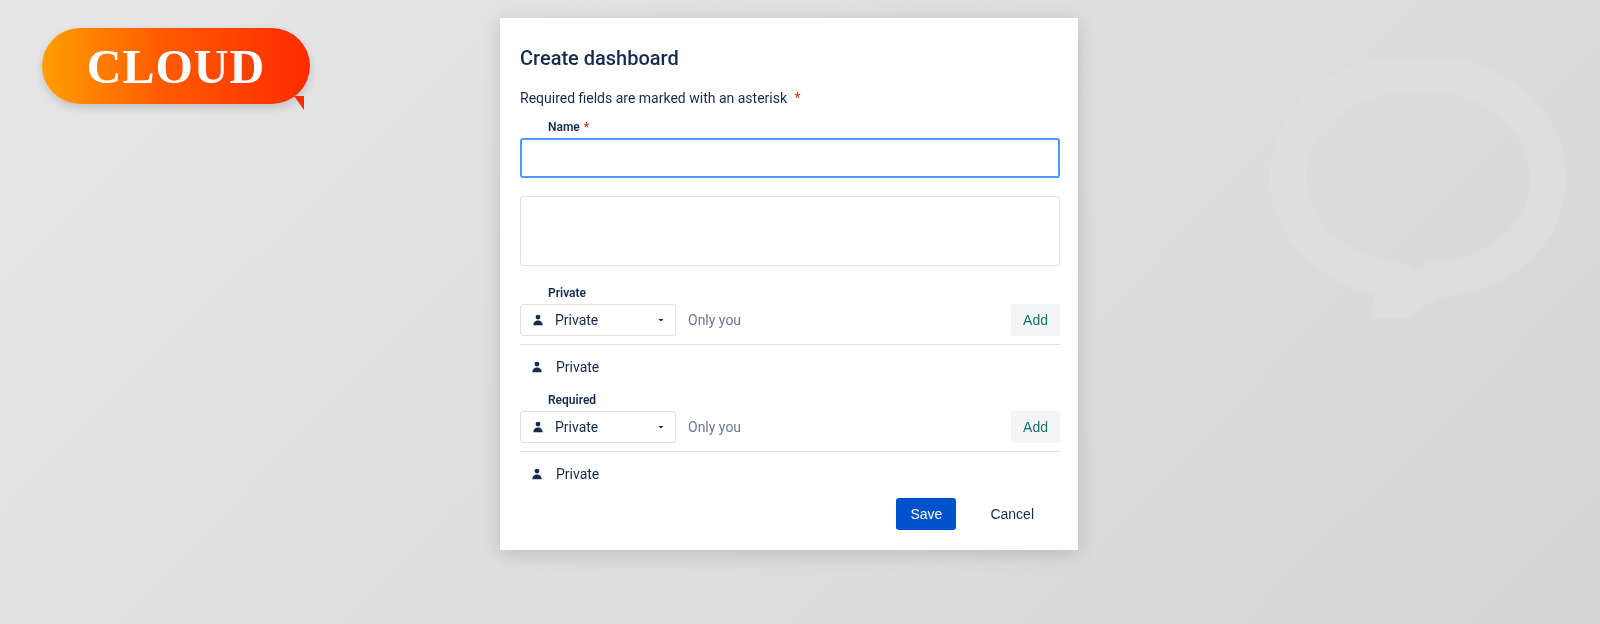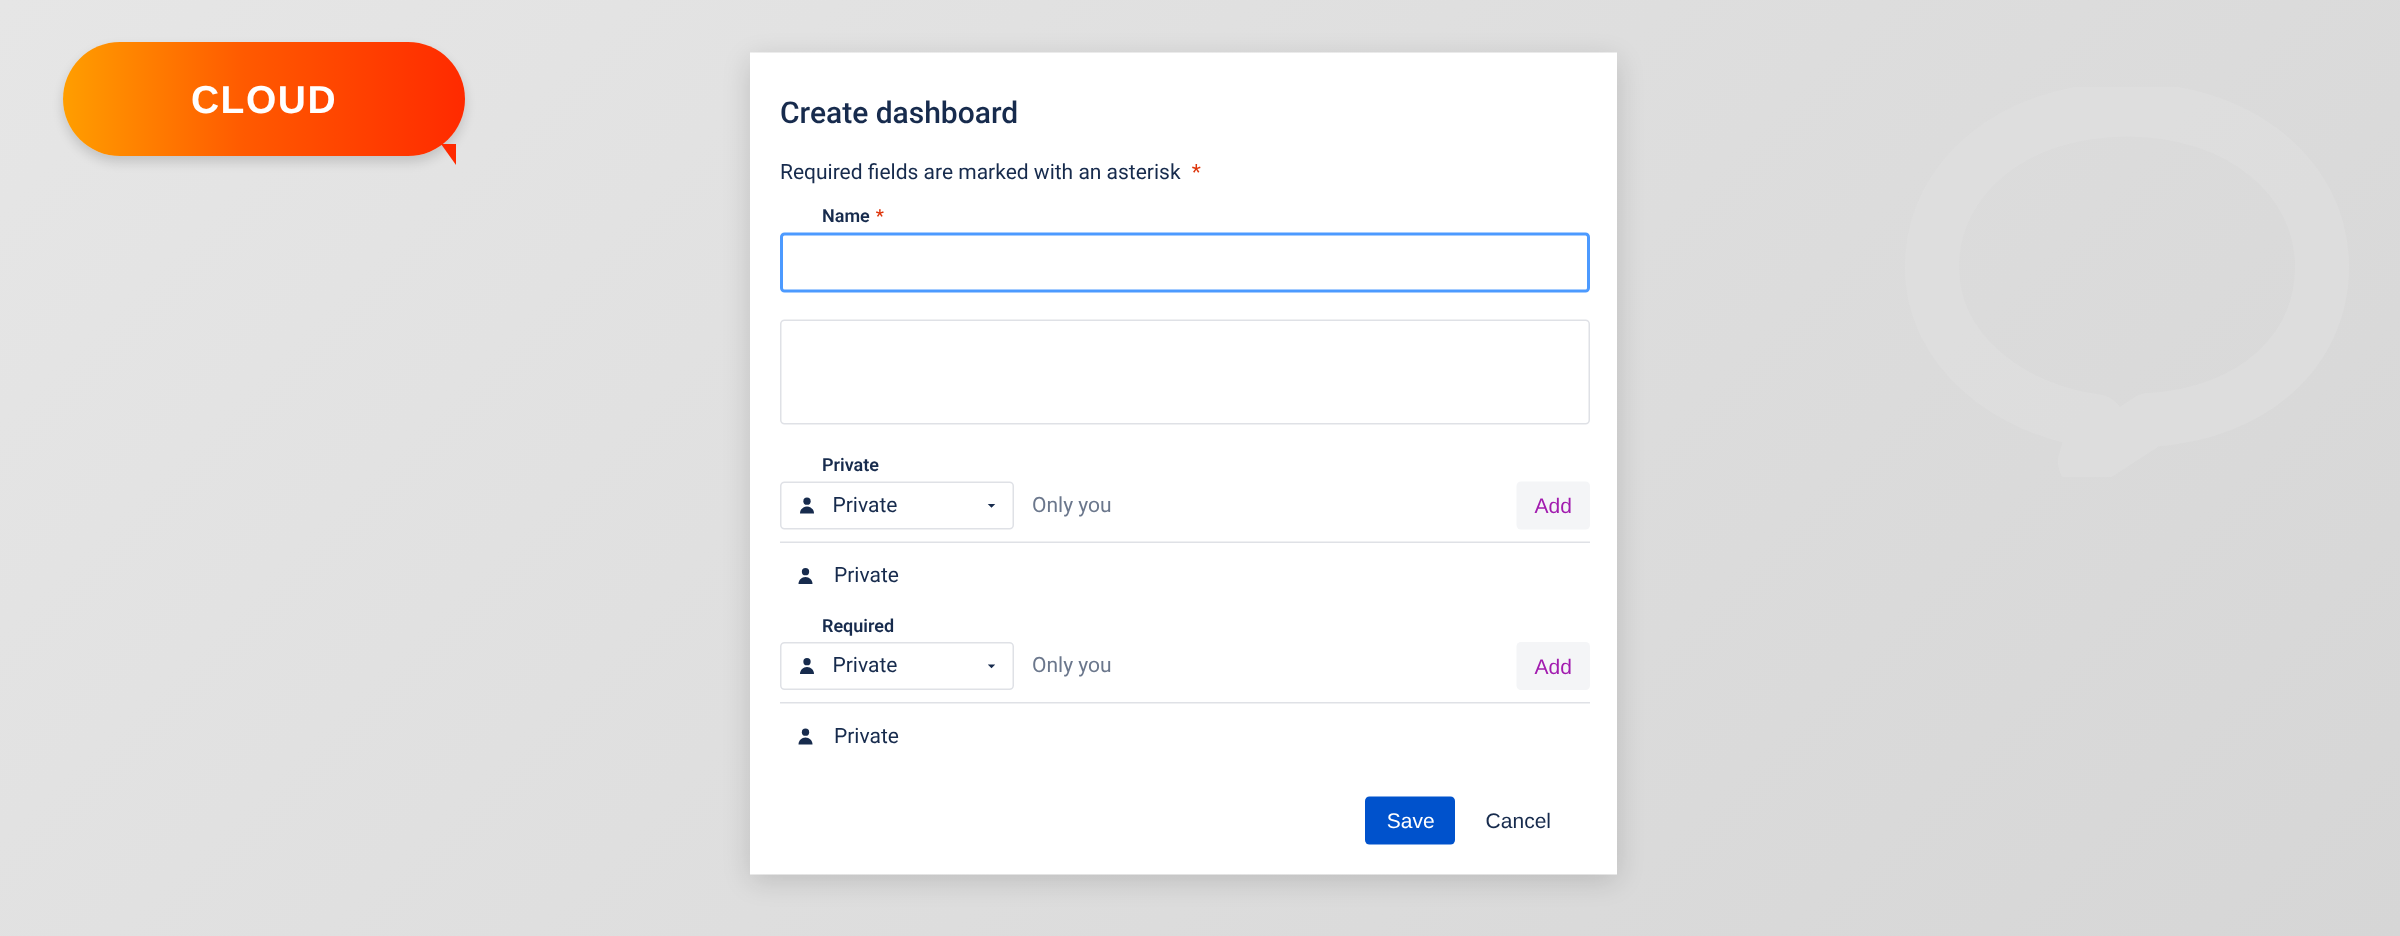--- a/index.html
+++ b/index.html
@@ -41,31 +41,31 @@
       position: absolute;
       right: 6px;
       bottom: -6px;
       width: 0; height: 0;
       border-left: 10px solid transparent;
       border-right: 0 solid transparent;
       border-top: 14px solid #ff2a00;
     }
     .cloud-pill-text {
       color: #fff;
-      font-size: 26px;
+      font-size: 48px;
       font-weight: 700;
       letter-spacing: 1px;
-      font-family: Liberation Sans, sans-serif;
+      font-family: Liberation Serif, serif;
     }
 
     
     .dialog {
       position: absolute;
       left: 500px;
-      top: 35px;
+      top: 18px;
       width: 578px;
       background: #fff;
       box-shadow: 0 4px 18px rgba(0,0,0,0.15);
       padding: 28px 20px 20px 20px;
       color: #172b4d;
     }
     .dialog-title {
       font-size: 20px;
       font-weight: 500;
       color: #172b4d;
@@ -138,40 +138,40 @@
       color: #6b778c;
       flex: 1;
     }
     .add-btn {
       background: #f4f5f7;
       border: none;
       border-radius: 3px;
       height: 32px;
       padding: 0 12px;
       font-size: 14px;
-      color: #a21caf;
+      color: #0f766e;
       cursor: pointer;
     }
     .list-item {
       display: flex;
       align-items: center;
       gap: 12px;
       padding: 6px 2px 14px 10px;
       font-size: 14px;
       color: #172b4d;
     }
 
     .person-icon svg { display: block; }
     .chev svg { display: block; }
 
     .footer {
       display: flex;
       justify-content: flex-end;
-      gap: 10px;
-      margin-top: 18px;
+      gap: 24px;
+      margin-top: 2px;
       padding-right: 14px;
       align-items: center;
     }
     .btn-save {
       background: #0052cc;
       color: #fff;
       border: none;
       border-radius: 3px;
       height: 32px;
       padding: 0 14px;

